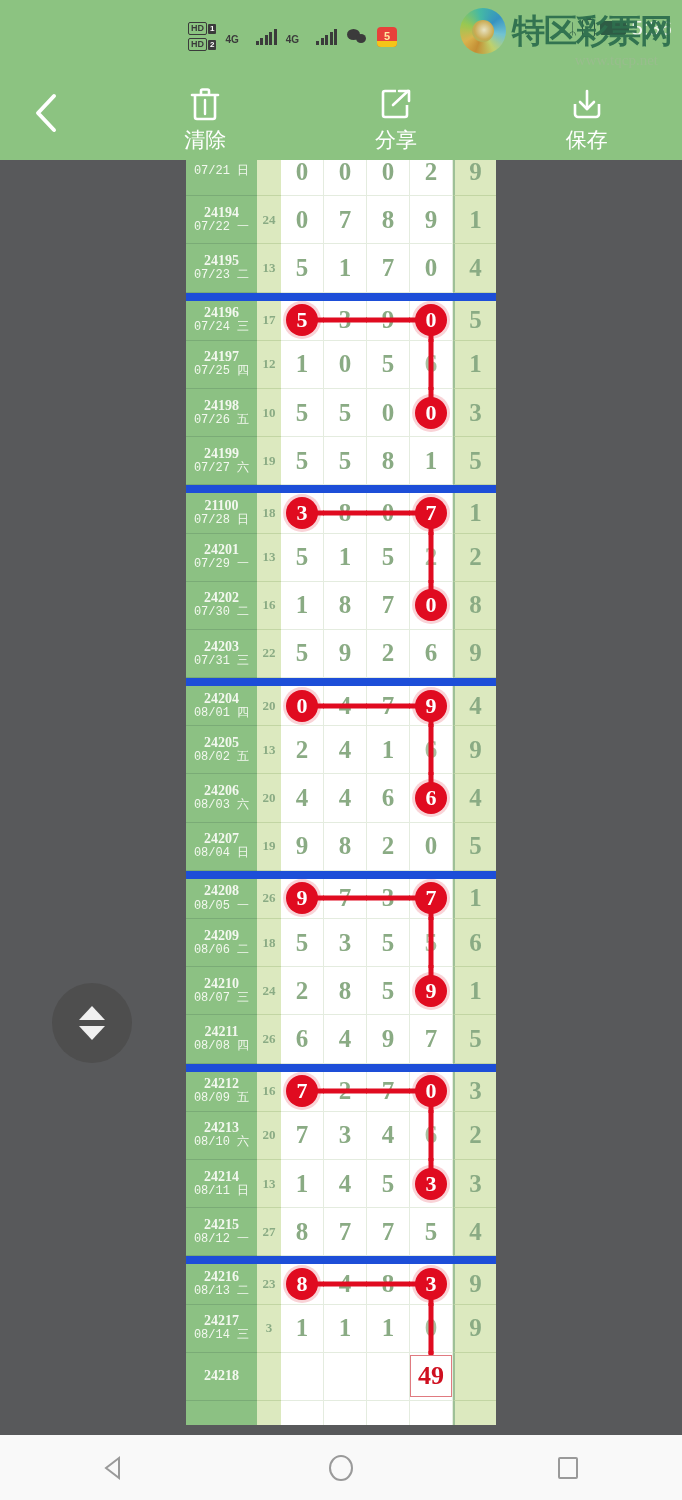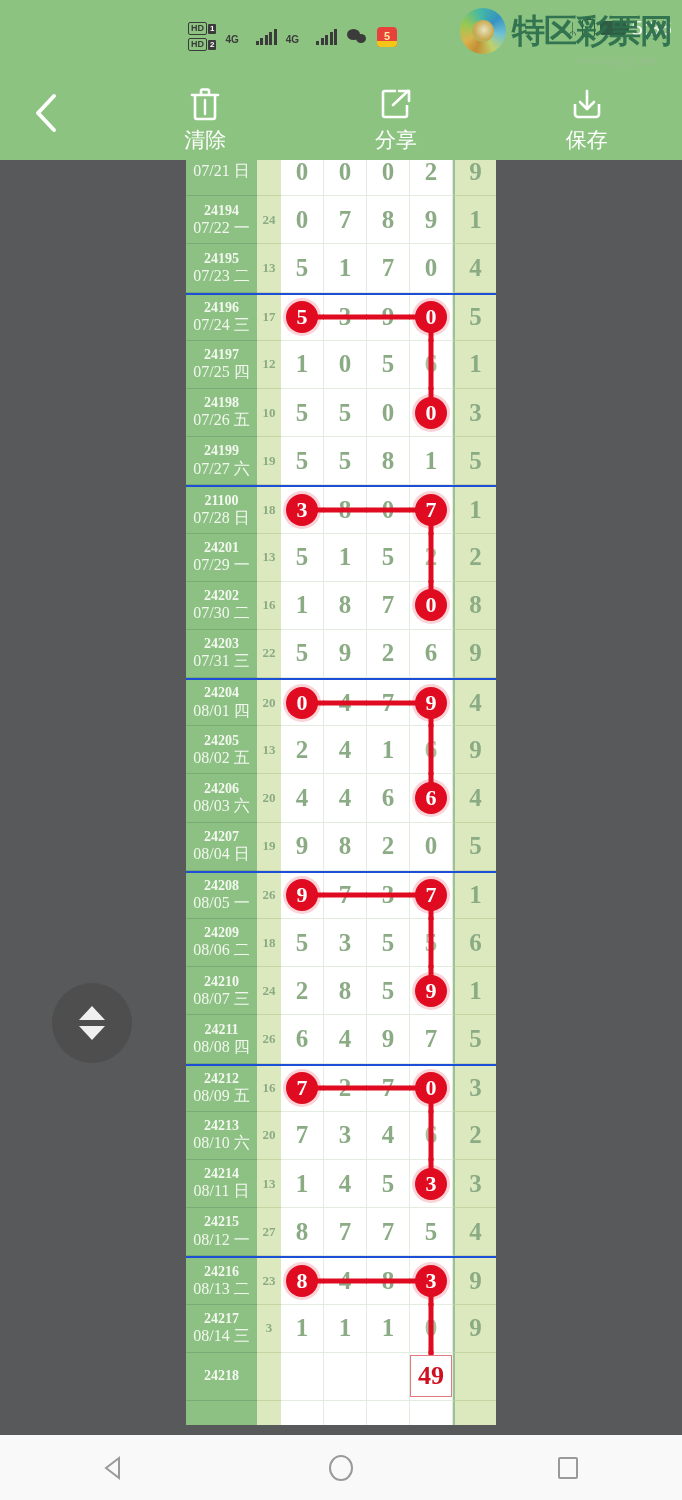--- a/index.html
+++ b/index.html
@@ -152,30 +152,30 @@
   .sheet {
     position: absolute; left: 186px; top: 160px;
     width: 310px; height: 1265px;
     background: #ffffff;
     overflow: hidden;
   }
   .row {
     display: flex; width: 310px; height: 48.2px;
     align-items: stretch;
   }
-  .row.grp { border-top: 2px solid #1d4ed8; }
+  .row.grp { border-top: 8px solid #1d4ed8; }
   .c-issue {
     width: 71px; background: #8cc183;
     display: flex; flex-direction: column;
     align-items: center; justify-content: center;
     border-bottom: 1px solid #7aab76;
     color: #f3f8ef; line-height: 1.15;
   }
   .c-issue .iss { font-size: 14px; font-family: "Liberation Serif", serif; font-weight: bold; }
-  .c-issue .dte { font-size: 16px; font-family: Liberation Serif, serif; }
+  .c-issue .dte { font-size: 12px; font-family: Liberation Mono, monospace; }
   .c-sum {
     width: 24px; background: #dce9bf;
     display: flex; align-items: center; justify-content: center;
     border-bottom: 1px solid #c2d5a3;
     font-size: 13px; color: #8aab84;
     font-family: "Liberation Serif", serif; font-weight: bold;
   }
   .c-dig {
     width: 43px; background: #ffffff;
     display: flex; align-items: center; justify-content: center;

